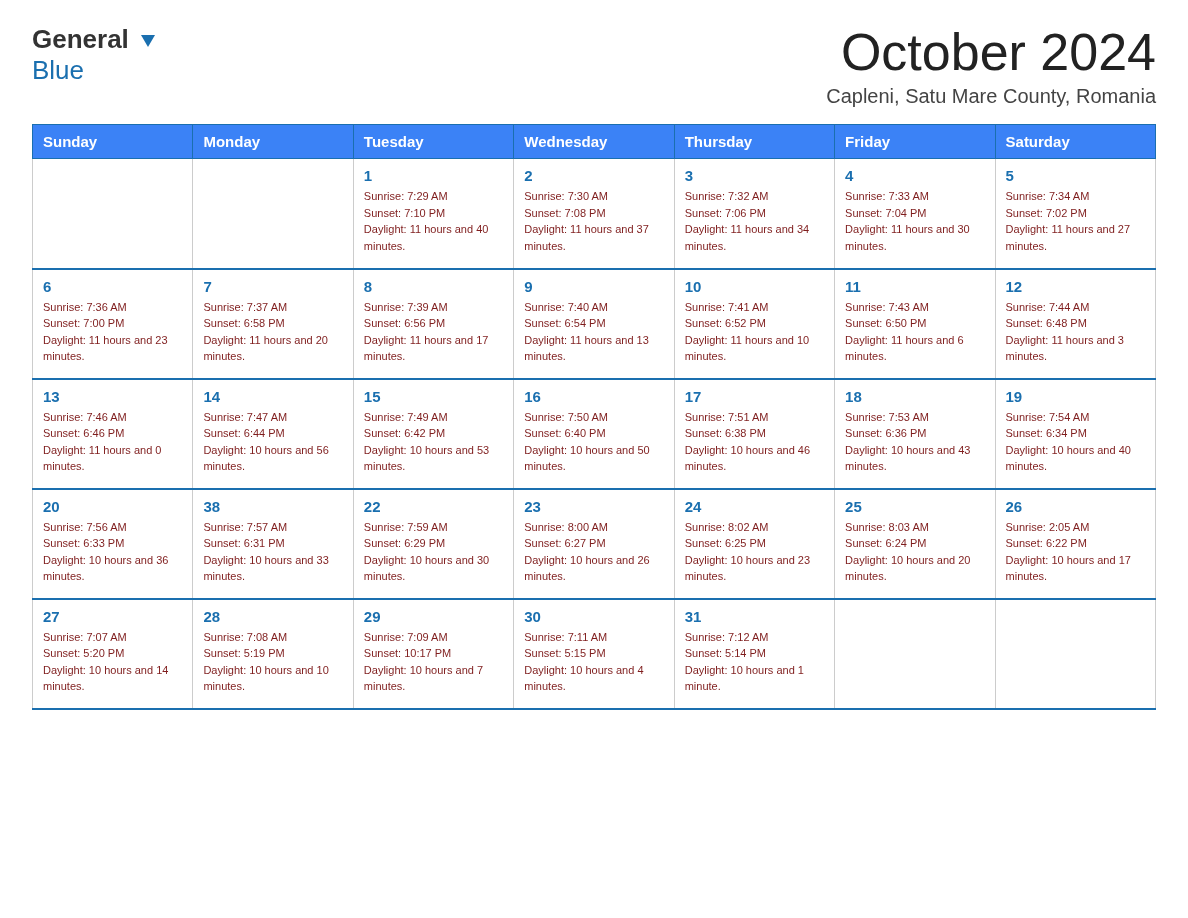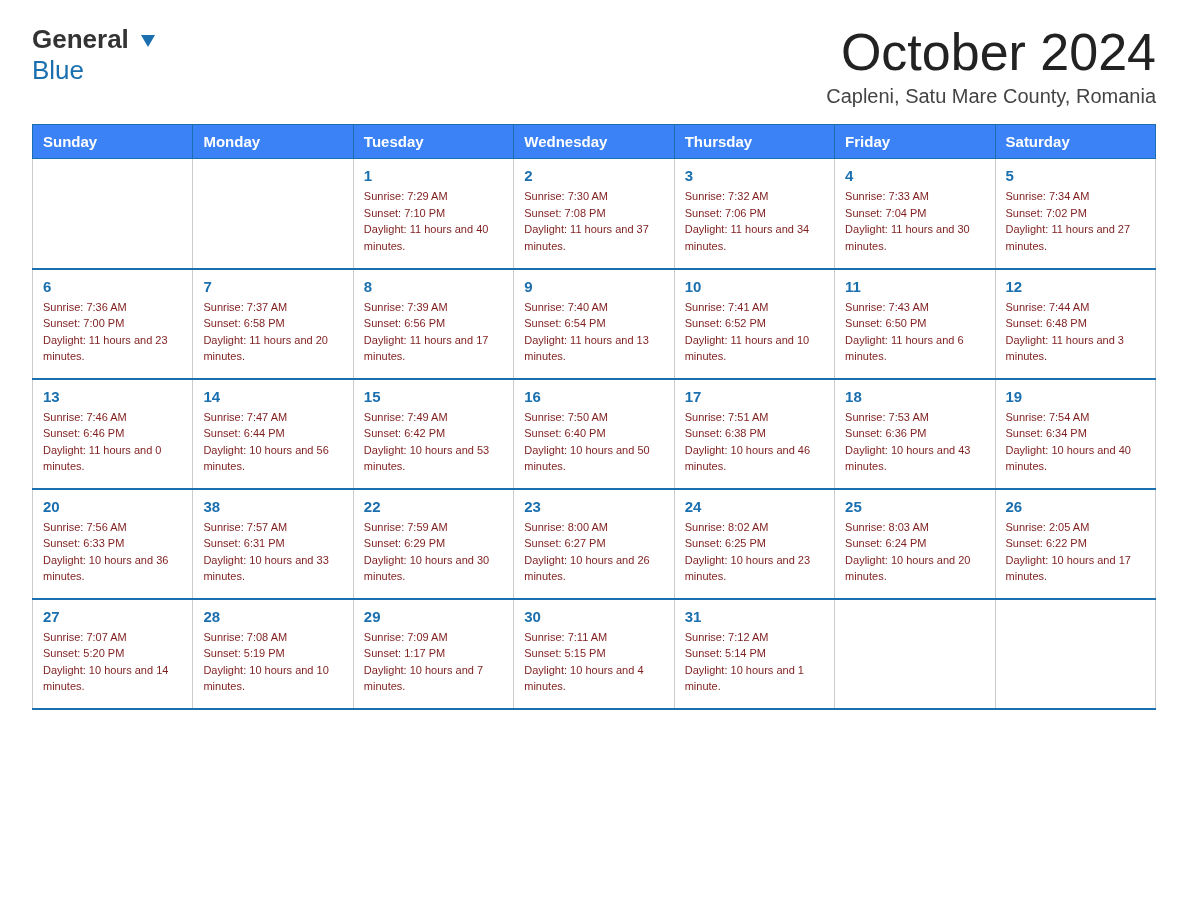--- a/index.html
+++ b/index.html
@@ -365,21 +365,21 @@
           <div class="day-info">
             <div>Sunrise: 7:08 AM</div>
             <div>Sunset: 5:19 PM</div>
             <div>Daylight: 10 hours and 10 minutes.</div>
           </div>
         </td>
         <td>
           <span class="day-number">29</span>
           <div class="day-info">
             <div>Sunrise: 7:09 AM</div>
-            <div>Sunset: 1:17 PM</div>
+            <div>Sunset: 10:17 PM</div>
             <div>Daylight: 10 hours and 7 minutes.</div>
           </div>
         </td>
         <td>
           <span class="day-number">30</span>
           <div class="day-info">
             <div>Sunrise: 7:11 AM</div>
             <div>Sunset: 5:15 PM</div>
             <div>Daylight: 10 hours and 4 minutes.</div>
           </div>

